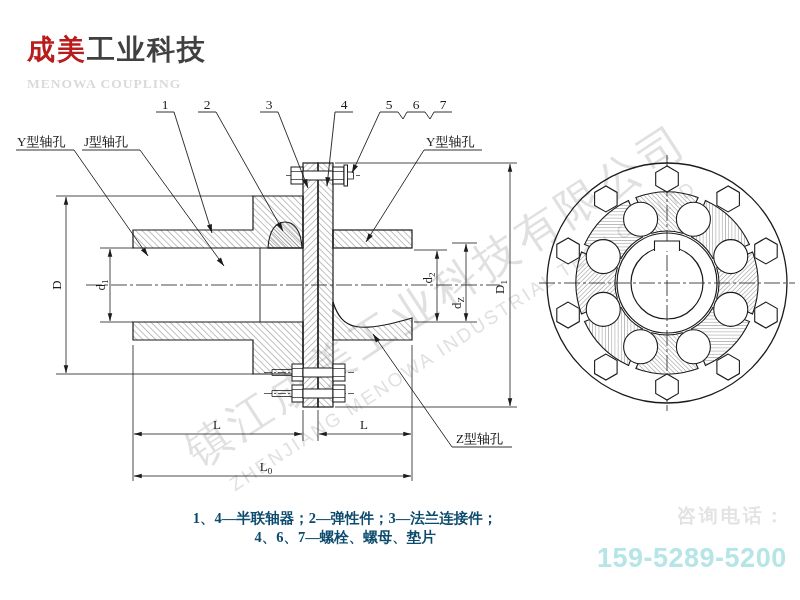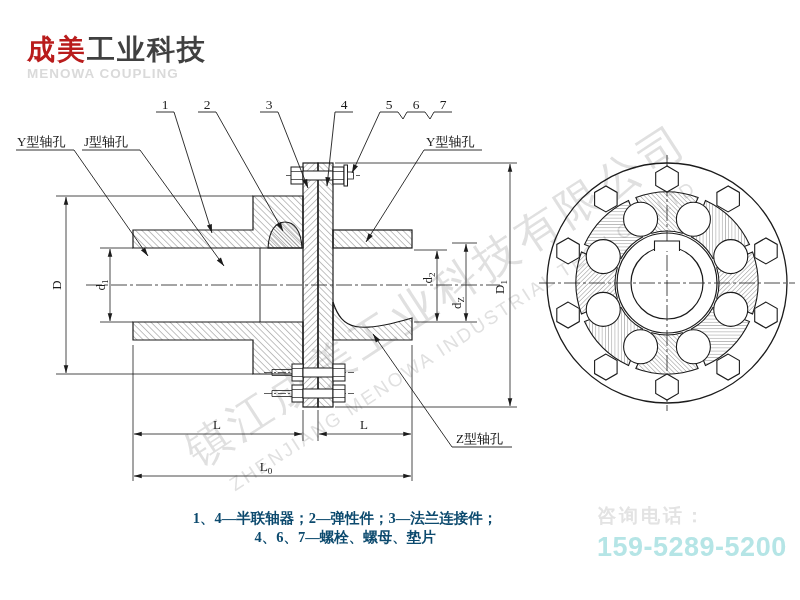--- a/index.html
+++ b/index.html
@@ -3,41 +3,41 @@
 <meta charset="utf-8">
 <style>
   html,body{margin:0;padding:0;background:#fff;}
   #stage{position:relative;width:800px;height:600px;background:#ffffff;overflow:hidden;
          font-family:"Liberation Sans","DejaVu Sans",sans-serif;}
   
   #logo{position:absolute;left:27px;top:36px;line-height:1;}
   #logo .cn{font-size:28px;font-weight:bold;letter-spacing:2px;}
   #logo .cn .hi{color:#b91c1c;}
   #logo .cn .rest{color:#404040;}
-  #logo .en{margin-top:3px;font-size:13.5px;font-weight:bold;color:#dadada;letter-spacing:1px;}
+  #logo .en{margin-top:13px;font-size:13.5px;font-weight:bold;color:#dadada;letter-spacing:1px;font-family:Liberation Serif, serif;}
   
   #watermark{position:absolute;left:445px;top:308px;transform:translate(-50%,-50%) rotate(-33deg);
              text-align:center;white-space:nowrap;color:#d9d9d9;opacity:.8;pointer-events:none;}
   #watermark .wm-cn{font-size:44px;letter-spacing:5px;font-weight:500;}
   #watermark .wm-en{font-size:19px;letter-spacing:2.5px;margin-top:8px;font-weight:500;}
   
   #drawing{position:absolute;left:0;top:0;}
   text{font-family:"Liberation Serif","DejaVu Serif",serif;fill:#1c1c1c;}
   .dimtxt{font-size:13px;}
   .subtxt{font-size:9px;}
   .lbltxt{font-size:13px;}
   .callout{font-size:13.5px;}
   
   #caption{position:absolute;left:140px;top:509px;width:410px;text-align:center;
            font-family:"Liberation Serif","DejaVu Serif",serif;font-weight:bold;
            font-size:14.5px;color:#0c4a6e;line-height:1.3;}
   
-  #contact{position:absolute;left:597px;top:506px;line-height:1;}
+  #contact{position:absolute;left:597px;top:506px;line-height:1;text-align:right;}
   #contact .lab{font-size:19px;color:#e3e3e3;letter-spacing:3px;font-weight:bold;}
-  #contact .phone{margin-top:9px;font-size:27px;font-weight:bold;color:#b5e5e6;letter-spacing:.5px;}
+  #contact .phone{margin-top:20px;font-size:27px;font-weight:bold;color:#b5e5e6;letter-spacing:.5px;}
 </style>
 </head>
 <body>
 
 <div id="stage">
 
   <div id="watermark">
     <div class="wm-cn">镇江成美工业科技有限公司</div>
     <div class="wm-en">ZHENJIANG MENOWA INDUSTRIAL TECH CO.,LTD</div>
   </div>

